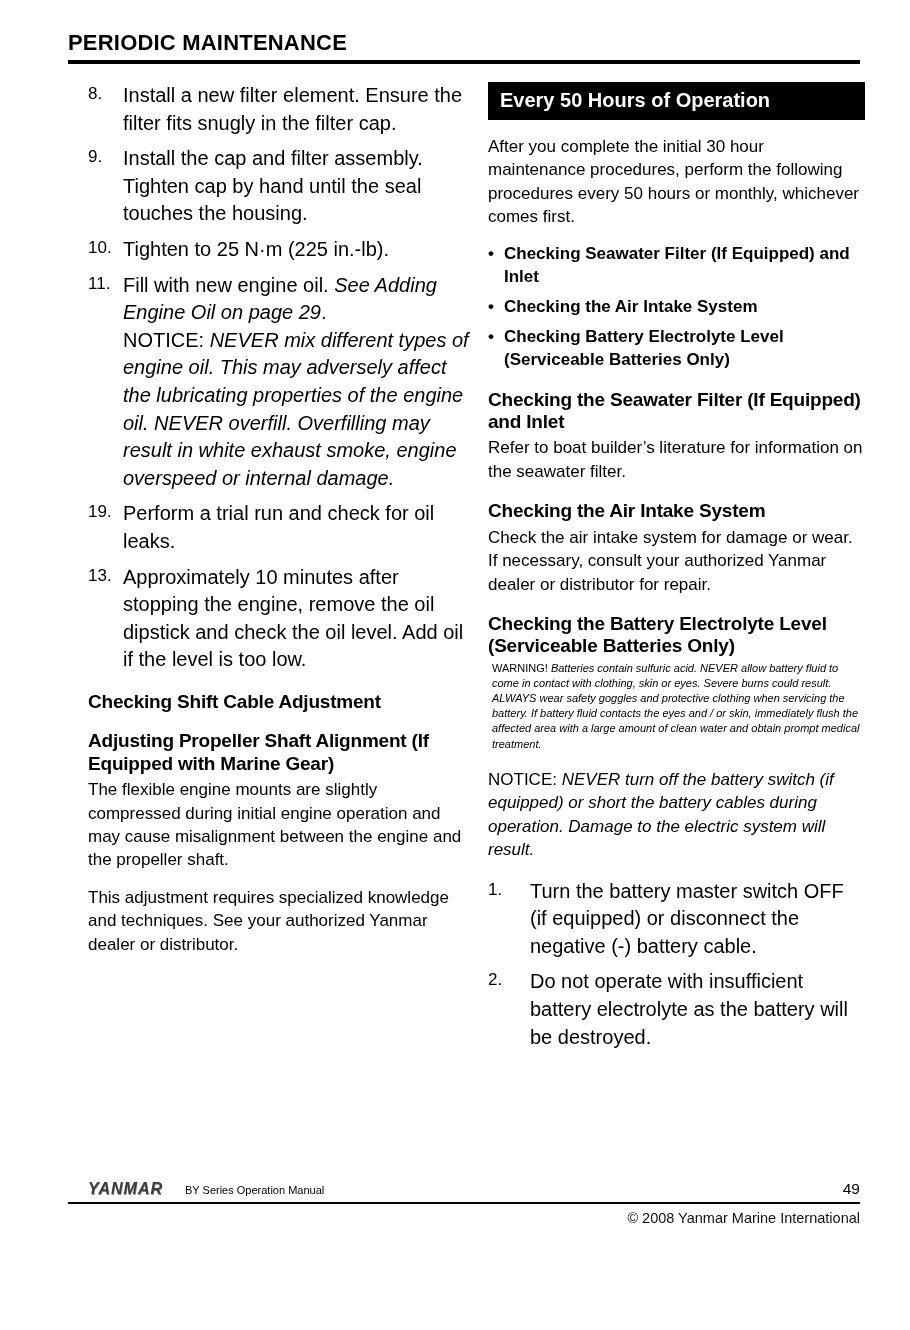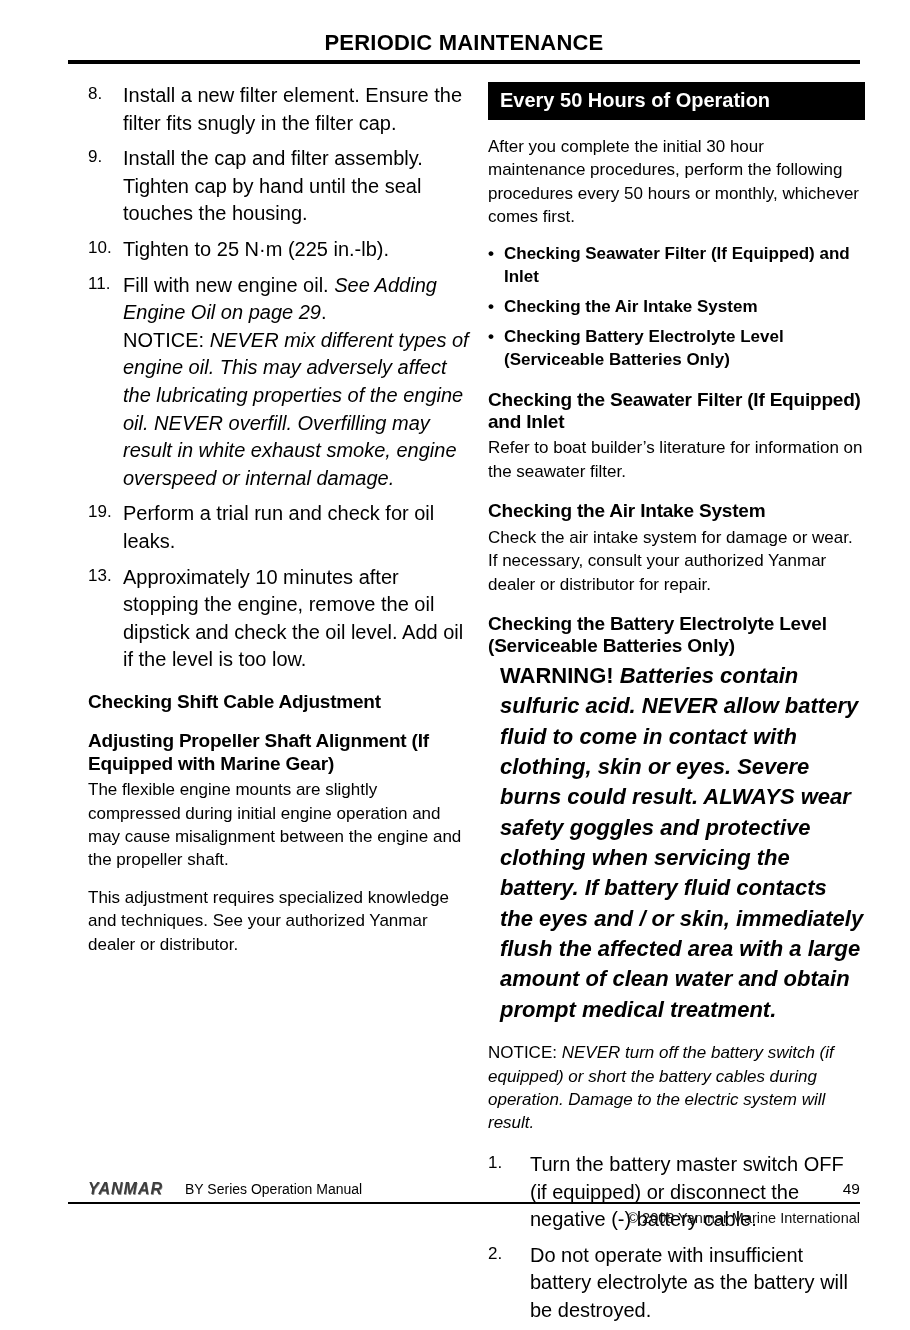--- a/index.html
+++ b/index.html
@@ -12,21 +12,21 @@
     color: #000;
     -webkit-font-smoothing: antialiased;
   }
   .page { position: absolute; inset: 0; }
 
   
   .header {
     margin: 30px 50px 0 68px;
     border-bottom: 4px solid #000;
     padding-bottom: 4px;
-    text-align: center;
+    text-align: left;
   }
   .header-title {
     font-size: 22px;
     font-weight: bold;
     letter-spacing: 0.2px;
     display: inline-block;
   }
 
   
   .columns {
@@ -66,24 +66,24 @@
   .bullet-list { margin: 2px 0 4px 0; }
   .bullet-item {
     display: flex;
     font-weight: bold;
     font-size: 17px;
     line-height: 1.35;
     margin-bottom: 7px;
   }
   .bullet-dot { flex: 0 0 16px; }
   .warning-para {
-    font-size: 22px;
+    font-size: 11px;
     line-height: 1.38;
-    font-weight: bold;
-    margin: 2px 0 16px 12px;
+    font-weight: normal;
+    margin: 2px 0 16px 4px;
   }
   .warning-para .warn-body { font-style: italic; }
   .notice-para { font-size: 17px; line-height: 1.38; margin: 0 0 16px 0; }
 
   
   .footer {
     position: absolute;
     left: 68px; right: 50px;
     top: 1180px;
   }
@@ -95,21 +95,21 @@
   }
   .yanmar-logo {
     font-size: 16px;
     font-weight: bold;
     font-style: italic;
     letter-spacing: 1px;
     color: #3d3d3d;
     margin-left: 20px;
     text-shadow: 0.5px 0.5px 0 #888;
   }
-  .footer-manual { font-size: 14px; margin-left: 22px; }
+  .footer-manual { font-size: 11px; margin-left: 22px; }
   .footer-page { margin-left: auto; font-size: 15.5px; }
   .footer-copyright {
     text-align: right;
     font-size: 14.5px;
     margin-top: 6px;
     color: #111;
   }
 </style>
 </head>
 <body>

